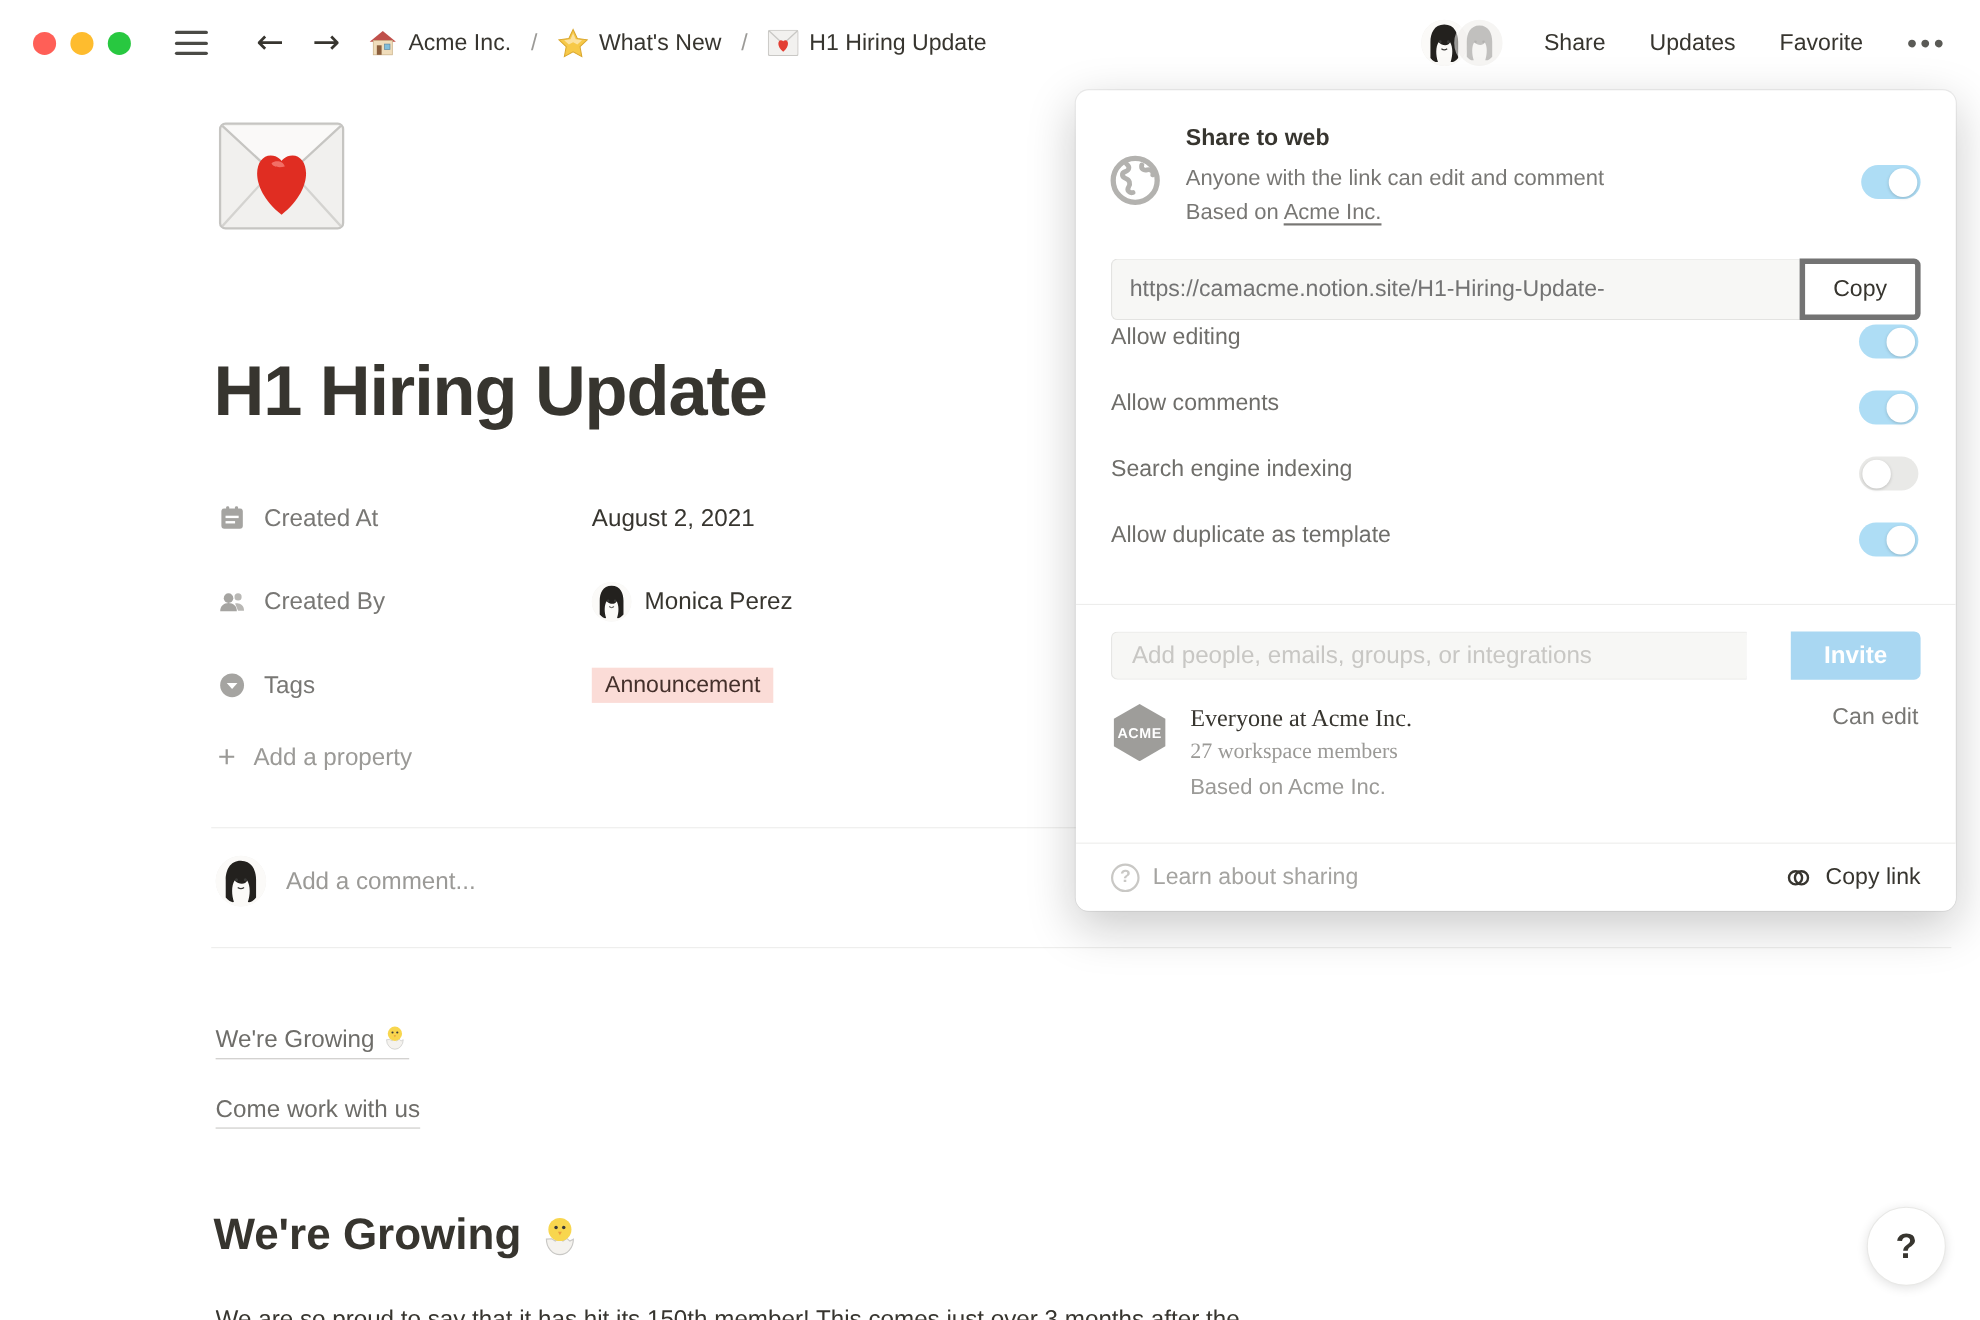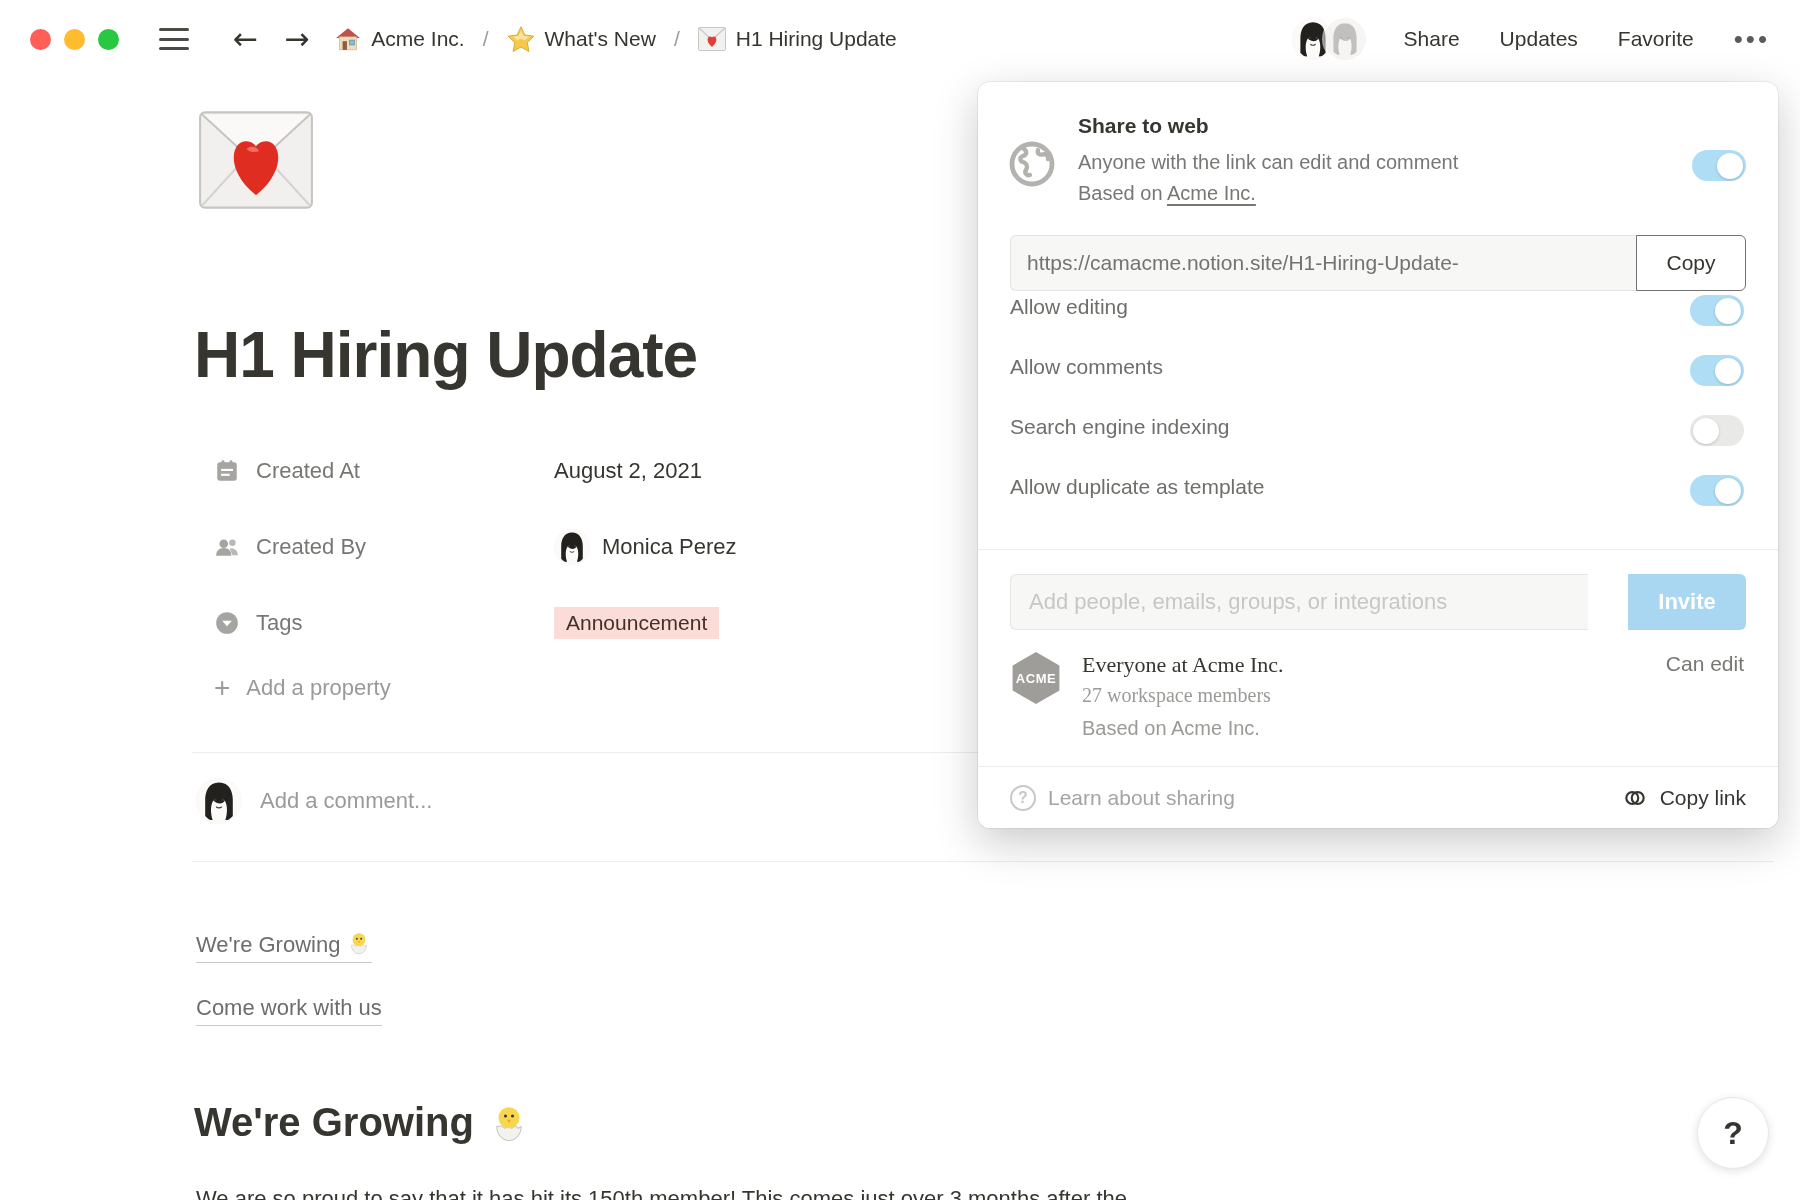--- a/index.html
+++ b/index.html
@@ -24,21 +24,21 @@
   .avatar-stack { display:flex; margin-right:-4px; }
   .avatar-stack .av { width:46px; height:46px; border-radius:50%; border:2px solid #fff; background:#f4f3f1; overflow:hidden; }
   .avatar-stack .av + .av { margin-left:-14px; opacity:.55; }
   .top-action { cursor:pointer; color:#37352F; }
   .more-dots { font-size:26px; letter-spacing:3px; color:#5a5a56; cursor:pointer; }
 
   
   .page-icon { position:absolute; left:198px; top:110px; width:116px; height:116px; cursor:pointer; }
   .page-title { position:absolute; left:194px; top:318px; font-size:64px; font-weight:bold; letter-spacing:-1px; }
 
-  .props { position:absolute; left:214px; top:446px; width:760px; }
+  .props { position:absolute; left:198px; top:446px; width:760px; }
   .prop-row { display:flex; align-items:center; height:50px; margin-bottom:26px; }
   .prop-key { display:flex; align-items:center; gap:16px; width:340px; color:#787774; font-size:22px; }
   .prop-key .picon { width:26px; height:26px; flex:none; }
   .prop-val { font-size:22px; display:flex; align-items:center; gap:12px; }
   .tag-badge { padding:4px 12px; border-radius:0; font-size:21px; }
   .person-av { width:36px; height:36px; border-radius:50%; overflow:hidden; background:#f4f3f1; }
   .add-prop { display:flex; align-items:center; gap:16px; color:#9B9A97; font-size:22px; margin-top:6px; cursor:pointer; }
   .add-prop .plus { font-size:28px; line-height:1; color:#9B9A97; }
 
   .divider { position:absolute; left:192px; width:1582px; border-top:1px solid #EDEDEC; }
@@ -69,34 +69,34 @@
   .pop-head-text { flex:1; }
   .pop-title { font-size:21px; font-weight:600; margin-bottom:9px; }
   .pop-sub { font-size:20px; color:#787774; line-height:1.55; }
   .pop-based a { color:#787774; text-decoration:underline; text-underline-offset:4px; cursor:pointer; }
   .pop-head .toggle { margin-top:36px; }
 
   .url-row { display:flex; margin:22px 32px 4px 32px; height:56px; }
   .url-input { flex:1; min-width:0; height:56px; background:#F7F7F5; border:1px solid #E3E3E1; border-right:none;
     border-radius:6px 0 0 6px; padding:0 16px; font-size:21px; color:#737373;
     font-family:"Liberation Sans", sans-serif; outline:none; white-space:nowrap; }
-  .copy-btn { width:110px; border:1px solid #737373; border-radius:0 6px 6px 0; background:#fff;
+  .copy-btn { width:110px; border:5px solid #737373; border-radius:0 6px 6px 0; background:#fff;
     font-size:21px; color:#37352F; cursor:pointer; font-family:"Liberation Sans", sans-serif; }
 
   .opt-row { display:flex; align-items:flex-start; justify-content:space-between; padding:0 34px 0 32px; height:60px; }
   .opt-label { font-size:21px; color:#6f6e6a; }
 
   .toggle { width:54px; height:31px; border-radius:16px; background:#E9E9E7; position:relative; flex:none; cursor:pointer; }
   .toggle .knob { position:absolute; top:2.5px; left:3px; width:26px; height:26px; border-radius:50%;
     background:#fff; box-shadow:0 1px 3px rgba(0,0,0,.18); transition:left .1s; }
   .toggle.on .knob { left:25px; }
 
   .pop-div { border-top:1px solid #EDEDEC; margin-top:14px; }
 
-  .invite-row { display:flex; margin:24px 32px 8px 32px; height:56px;gap:40px; }
+  .invite-row { display:flex; margin:24px 32px 8px 32px; height:44px;gap:40px; }
   .invite-input { flex:1; min-width:0; background:#F7F7F5; border:1px solid #E6E6E4; border-right:none;
     border-radius:6px 0 0 6px; padding:0 18px; font-size:22px; color:#37352F; outline:none;
     font-family:"Liberation Sans", sans-serif; }
   .invite-input::placeholder { color:#C8C7C4; }
   .invite-btn { width:118px; border:none; border-radius:0 6px 6px 0; color:#fff; font-size:22px; font-weight:700;
     cursor:pointer; font-family:"Liberation Sans", sans-serif; }
 
   .member-area { flex:1; overflow:hidden; padding:14px 34px 0 32px; }
   .member-row { display:flex; align-items:flex-start; gap:20px; }
   .acme-hex { width:52px; height:52px; flex:none; background:#9E9D9A; display:flex; align-items:center; justify-content:center;

